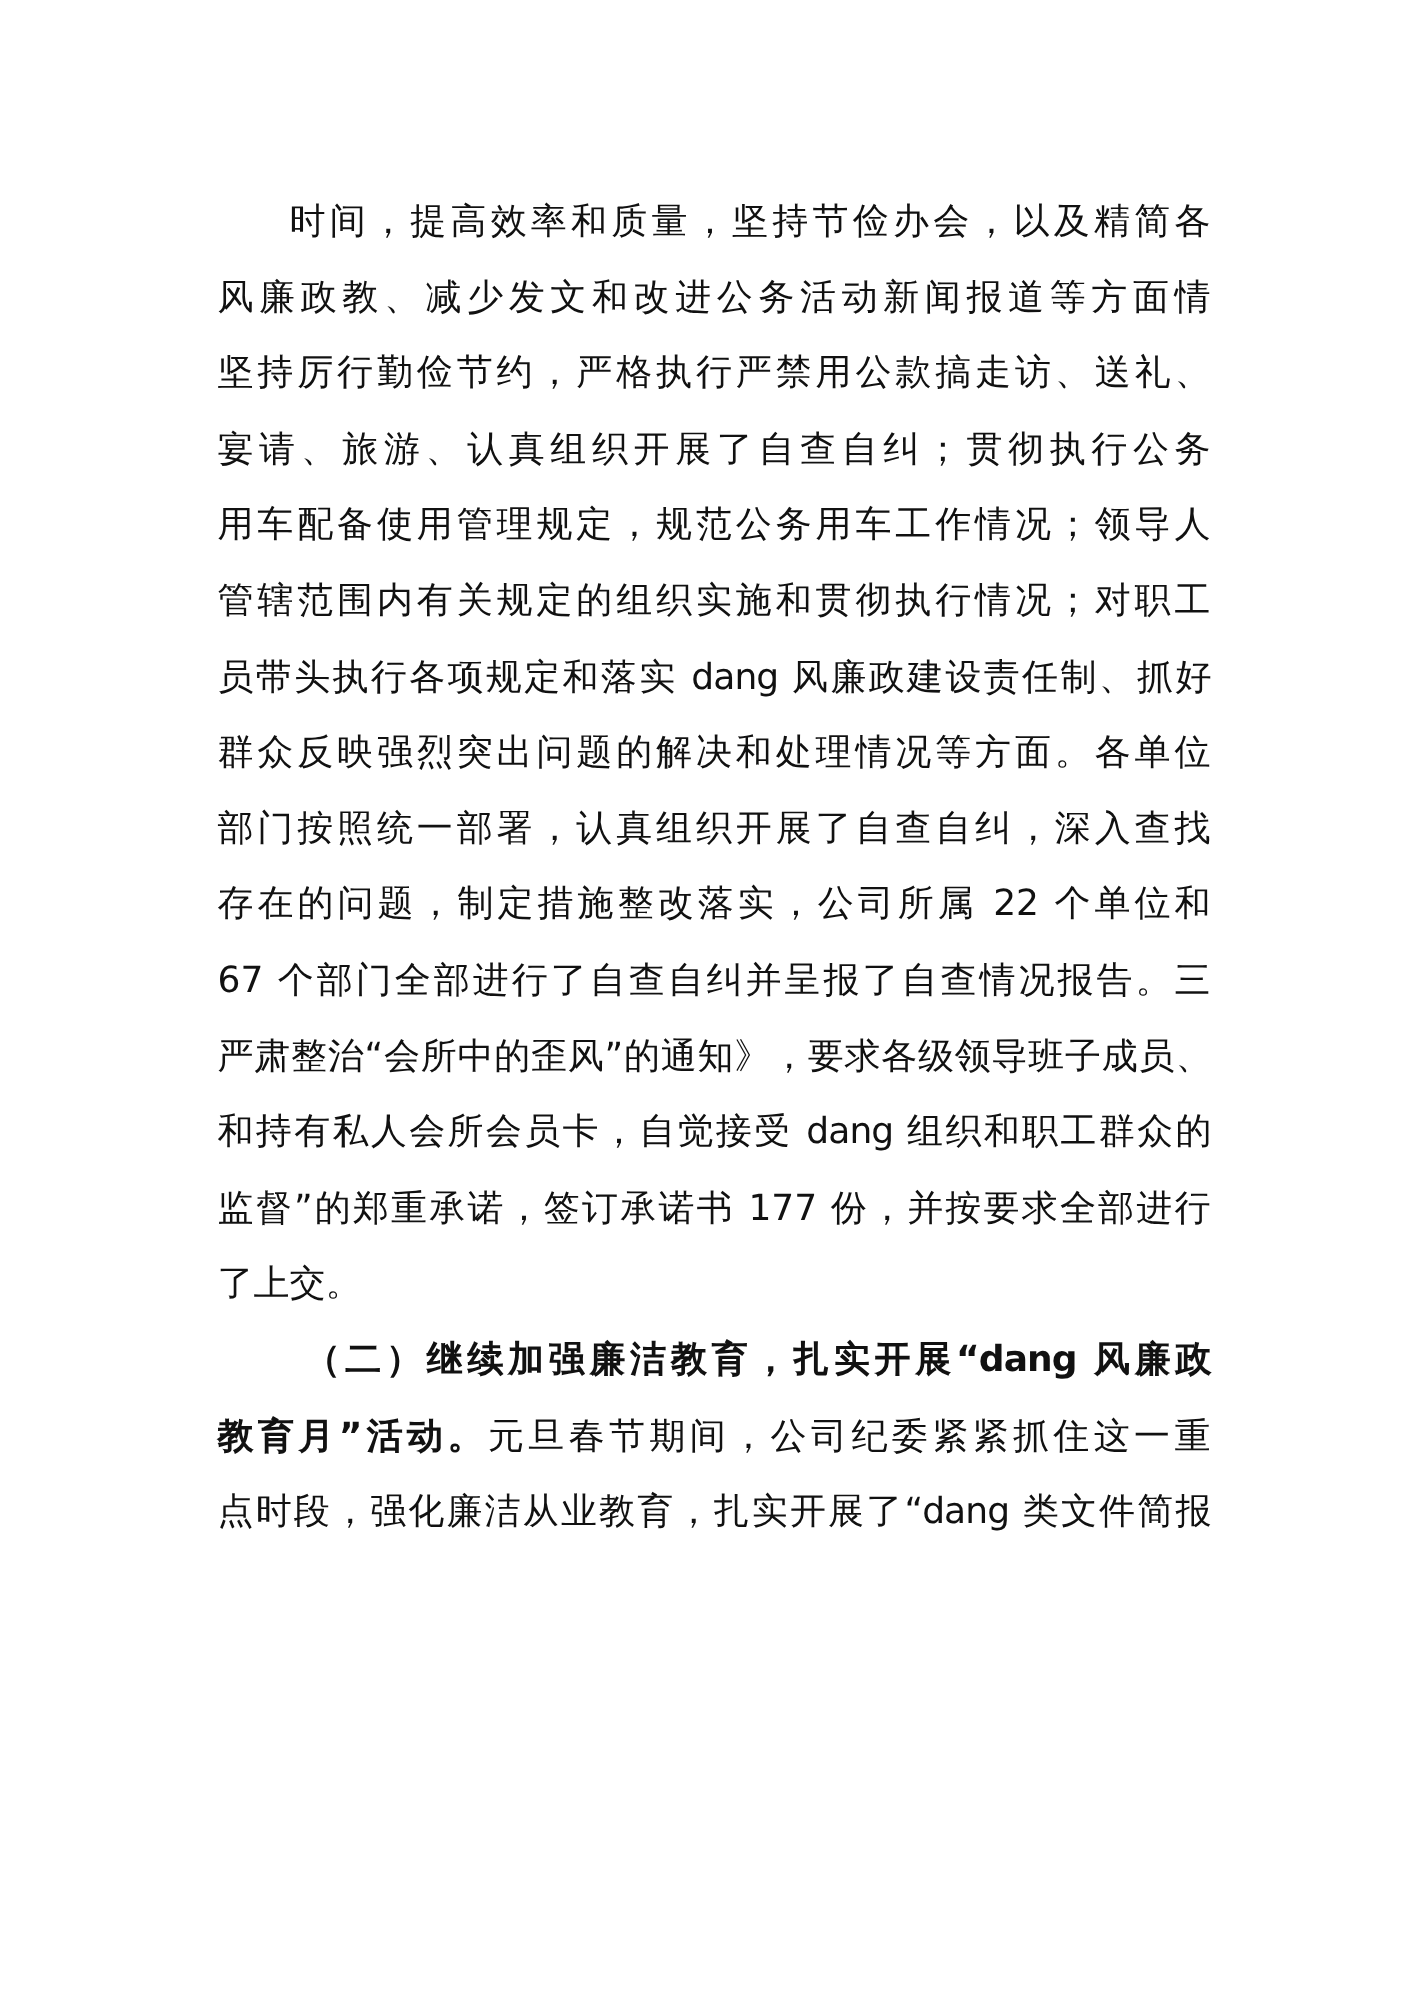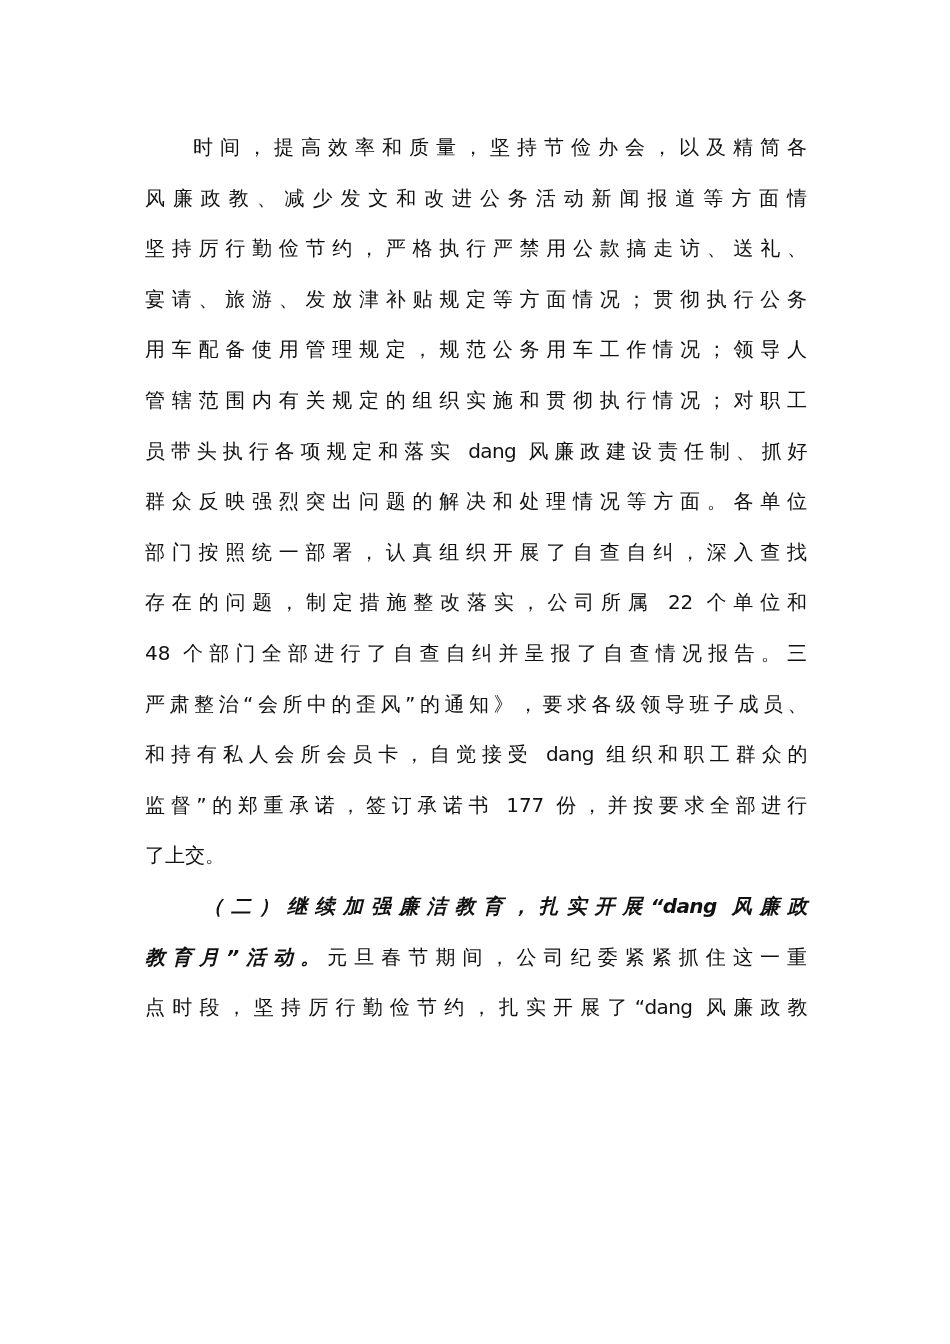--- a/index.html
+++ b/index.html
@@ -25,65 +25,64 @@
     }
     .body-text {
       position: absolute;
       left: 145px;
       top: 122px;
       width: 662px;
     }
     .line {
       height: 50.6px;
       line-height: 50.6px;
-      font-size: 20px;
+      font-size: 24px;
       white-space: nowrap;
       text-align: justify;
       text-align-last: justify;
       letter-spacing: 0;
     }
     .line.last {
       text-align-last: left;
     }
     .indent {
       padding-left: 48px;
     }
     .indent-bold {
       padding-left: 58px;
     }
     .bold {
       font-weight: bold;
-      font-style: italic;
     }
     .tight {
       letter-spacing: -0.6px;
     }
   </style>
 </head>
 <body>
 
 <div class="page">
   <div class="body-text">
 
     <div class="line indent">时间，提高效率和质量，坚持节俭办会，以及精简各</div>
     <div class="line">风廉政教、减少发文和改进公务活动新闻报道等方面情</div>
     <div class="line">坚持厉行勤俭节约，严格执行严禁用公款搞走访、送礼、</div>
-    <div class="line">宴请、旅游、发放津补贴规定等方面情况；贯彻执行公务</div>
+    <div class="line">宴请、旅游、认真组织开展了自查自纠；贯彻执行公务</div>
     <div class="line">用车配备使用管理规定，规范公务用车工作情况；领导人</div>
     <div class="line">管辖范围内有关规定的组织实施和贯彻执行情况；对职工</div>
     <div class="line tight">员带头执行各项规定和落实 dang 风廉政建设责任制、抓好</div>
     <div class="line">群众反映强烈突出问题的解决和处理情况等方面。各单位</div>
     <div class="line">部门按照统一部署，认真组织开展了自查自纠，深入查找</div>
     <div class="line">存在的问题，制定措施整改落实，公司所属 22 个单位和</div>
-    <div class="line">48 个部门全部进行了自查自纠并呈报了自查情况报告。三</div>
+    <div class="line">67 个部门全部进行了自查自纠并呈报了自查情况报告。三</div>
     <div class="line tight">严肃整治“会所中的歪风”的通知》，要求各级领导班子成员、</div>
     <div class="line tight">和持有私人会所会员卡，自觉接受 dang 组织和职工群众的</div>
     <div class="line">监督”的郑重承诺，签订承诺书 177 份，并按要求全部进行</div>
     <div class="line last">了上交。</div>
 
     <div class="line indent-bold bold tight">（二）继续加强廉洁教育，扎实开展“dang 风廉政</div>
     <div class="line">
       <span class="bold">教育月”活动。</span><span>元旦春节期间，公司纪委紧紧抓住这一重</span>
     </div>
-    <div class="line tight">点时段，坚持厉行勤俭节约，扎实开展了“dang 风廉政教</div>
+    <div class="line tight">点时段，强化廉洁从业教育，扎实开展了“dang 类文件简报</div>
 
   </div>
 </div>
 
 </body></html>

